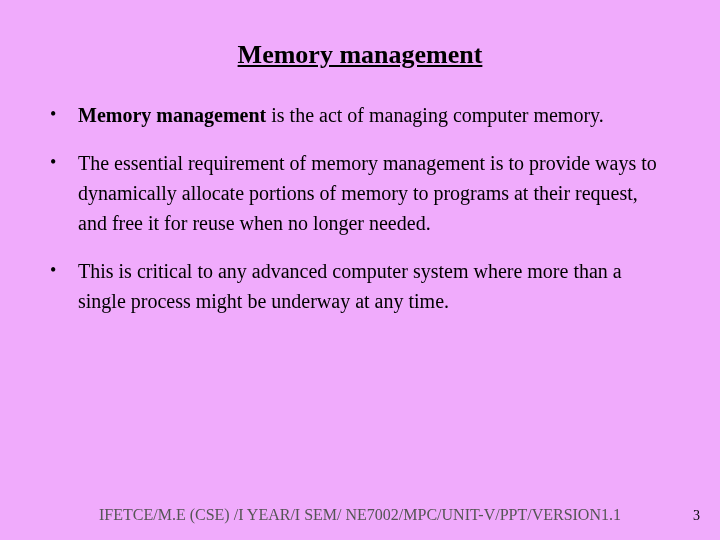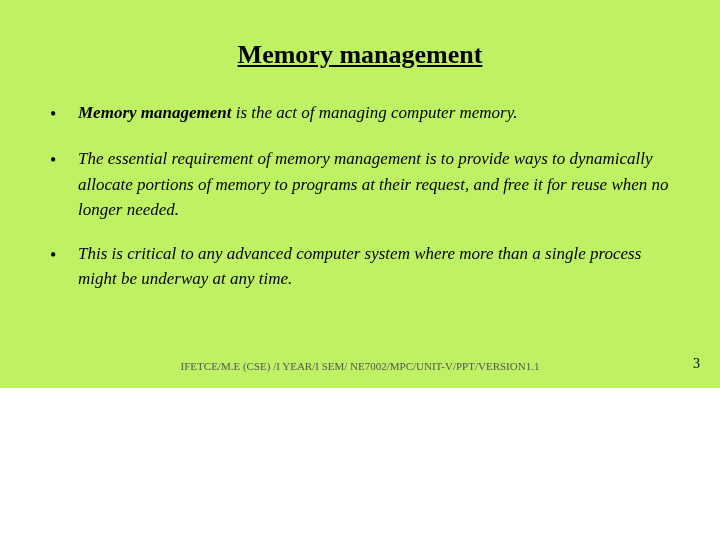--- a/index.html
+++ b/index.html
@@ -13,22 +13,22 @@
       height: 540px;
       background: #ffffff;
       font-family: 'Times New Roman', Times, serif;
       font-size: 16px;
       color: #000000;
       overflow: hidden;
     }
 
     .slide-container {
       width: 720px;
-      height: 388px;
-      background: #bef264;
+      height: 540px;
+      background: #f0abfc;
       position: relative;
       padding: 30px 50px 30px 50px;
     }
 
     .slide-title {
       text-align: center;
       font-size: 26px;
       font-weight: bold;
       text-decoration: underline;
       margin-bottom: 30px;
@@ -51,35 +51,34 @@
 
     .bullet-dot {
       min-width: 20px;
       font-size: 18px;
       margin-right: 8px;
       margin-top: 1px;
     }
 
     .bullet-text {
       flex: 1;
-      font-size: 17px;
+      font-size: 20px;
       line-height: 1.5;
-      font-style: italic;
     }
 
     .bold-text {
       font-weight: bold;
     }
 
     .footer {
       position: absolute;
       bottom: 16px;
       left: 50%;
       transform: translateX(-50%);
-      font-size: 11px;
+      font-size: 16px;
       color: #555555;
       white-space: nowrap;
     }
 
     .page-number {
       position: absolute;
       bottom: 16px;
       right: 20px;
       font-size: 14px;
       color: #000000;

